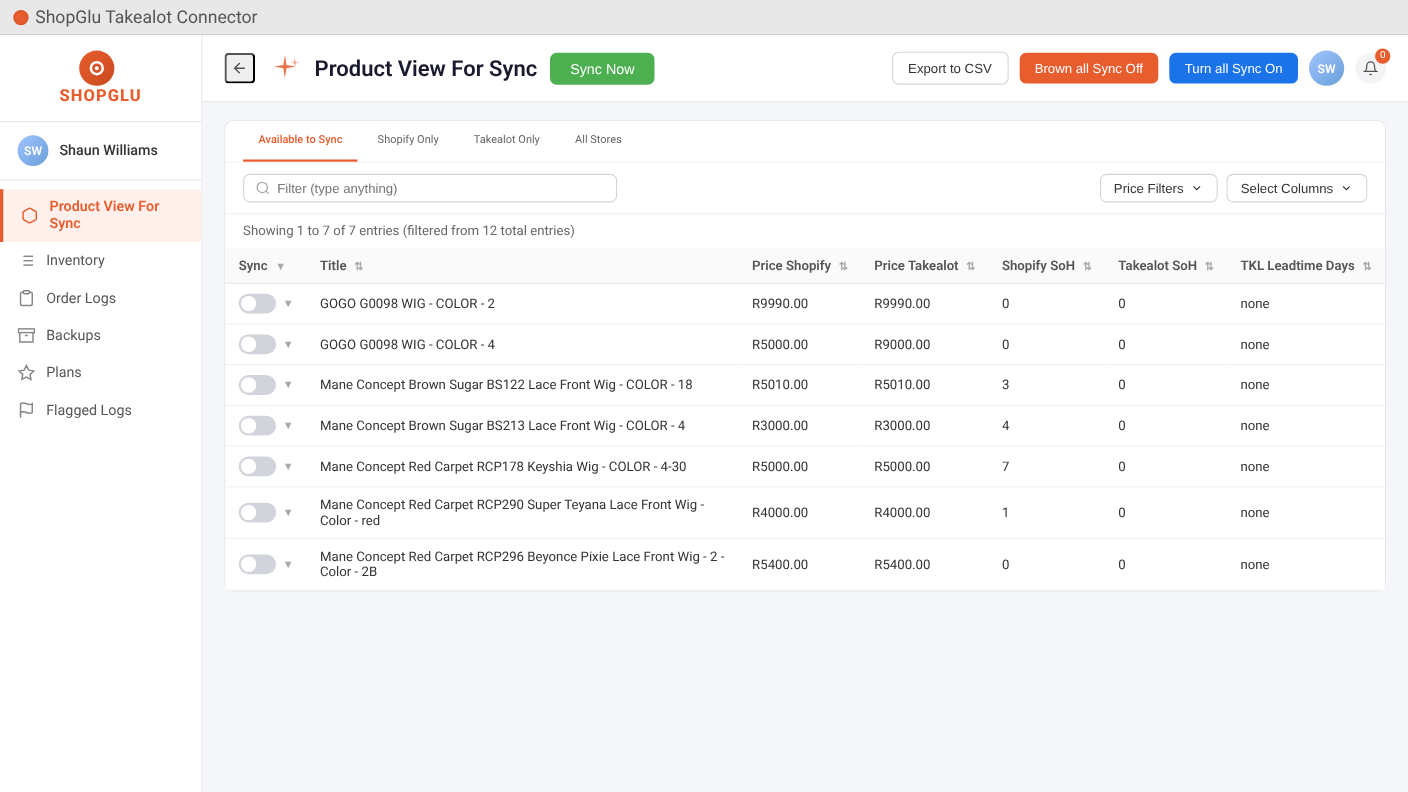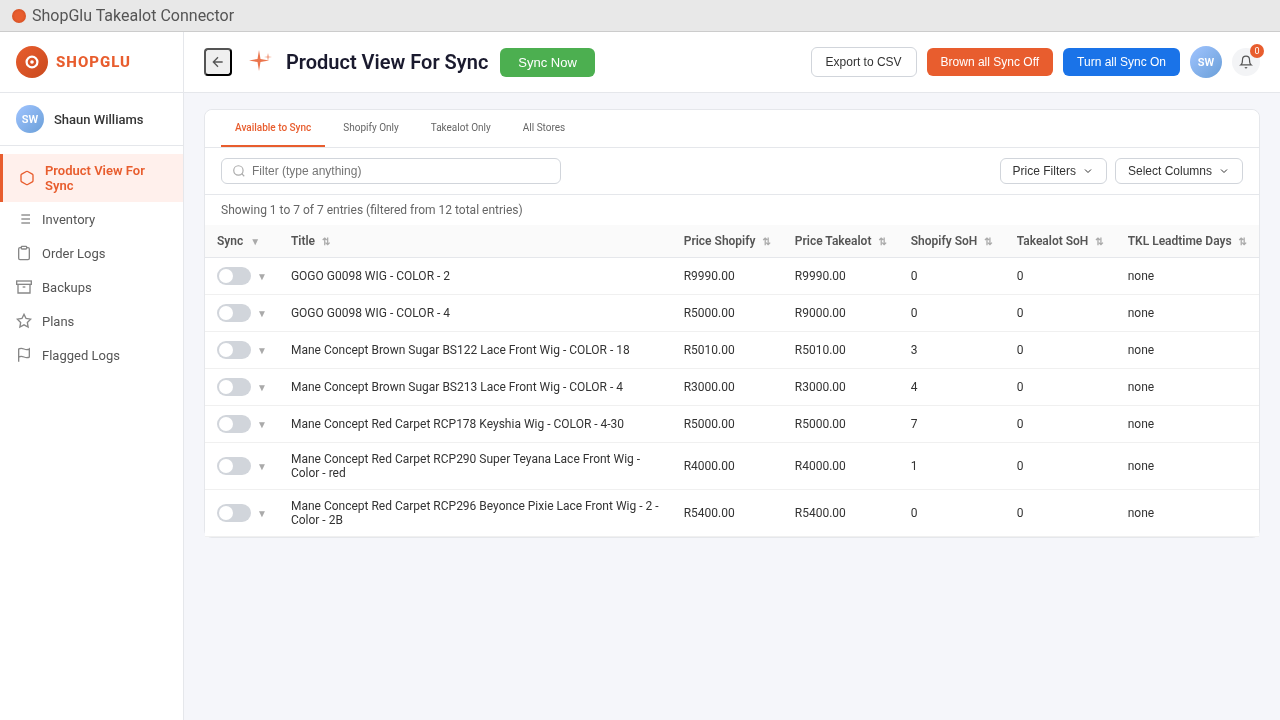--- a/index.html
+++ b/index.html
@@ -41,20 +41,21 @@
       display: flex;
       flex-direction: column;
       height: 100%;
     }
 
     .sidebar-logo {
       padding: 14px 16px;
       border-bottom: 1px solid #e5e7eb;
       display: flex;
       align-items: center;
+      flex-direction: column;
     }
 
     .logo-circle {
       width: 32px; height: 32px;
       border-radius: 50%;
       background: linear-gradient(135deg, #e85d2e, #c94a1e);
       display: flex; align-items: center; justify-content: center;
       margin-right: 8px;
     }
     .logo-circle svg { width: 18px; height: 18px; }

